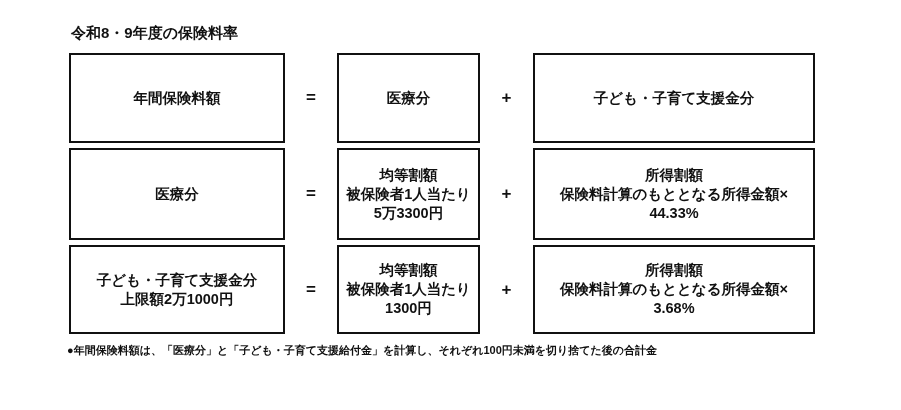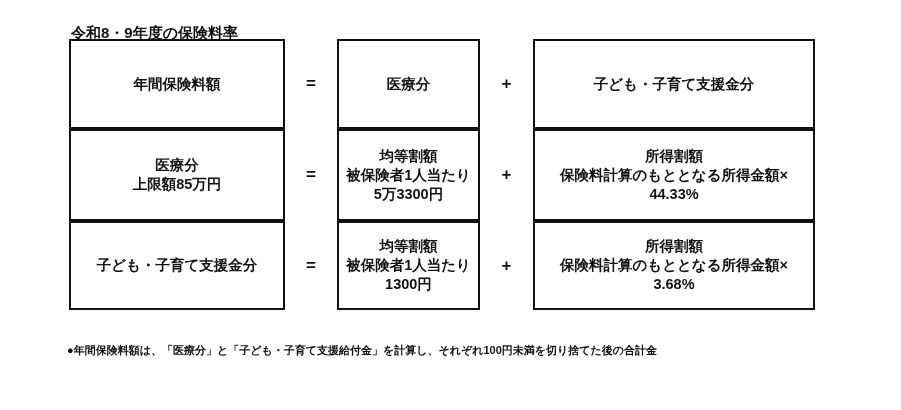--- a/index.html
+++ b/index.html
@@ -18,24 +18,25 @@
     position: absolute;
     left: 71px;
     top: 24px;
     font-size: 15px;
     font-weight: 700;
     white-space: nowrap;
   }
   .formula-grid {
     position: absolute;
     left: 69px;
-    top: 39px;
+    top: 53px;
     display: grid;
     grid-template-columns: 216px 52px 143px 53px 282px;
     grid-template-rows: 90px 92px 89px;
+    row-gap: 5px;
   }
   .box {
     border: 2px solid #111111;
     background: #ffffff;
     display: flex;
     flex-direction: column;
     justify-content: center;
     align-items: center;
     text-align: center;
     font-size: 14.5px;
@@ -75,37 +76,37 @@
     <div class="box">
       <div>医療分</div>
     </div>
     <div class="op">+</div>
     <div class="box">
       <div>子ども・子育て支援金分</div>
     </div>
 
     <div class="box">
       <div>医療分</div>
-      <div>上限額85万円</div>
     </div>
     <div class="op">=</div>
     <div class="box">
       <div>均等割額</div>
       <div>被保険者1人当たり</div>
       <div>5万3300円</div>
     </div>
     <div class="op">+</div>
     <div class="box">
       <div>所得割額</div>
       <div>保険料計算のもととなる所得金額×</div>
       <div>44.33%</div>
     </div>
 
     <div class="box">
       <div>子ども・子育て支援金分</div>
+      <div>上限額2万1000円</div>
     </div>
     <div class="op">=</div>
     <div class="box">
       <div>均等割額</div>
       <div>被保険者1人当たり</div>
       <div>1300円</div>
     </div>
     <div class="op">+</div>
     <div class="box">
       <div>所得割額</div>

